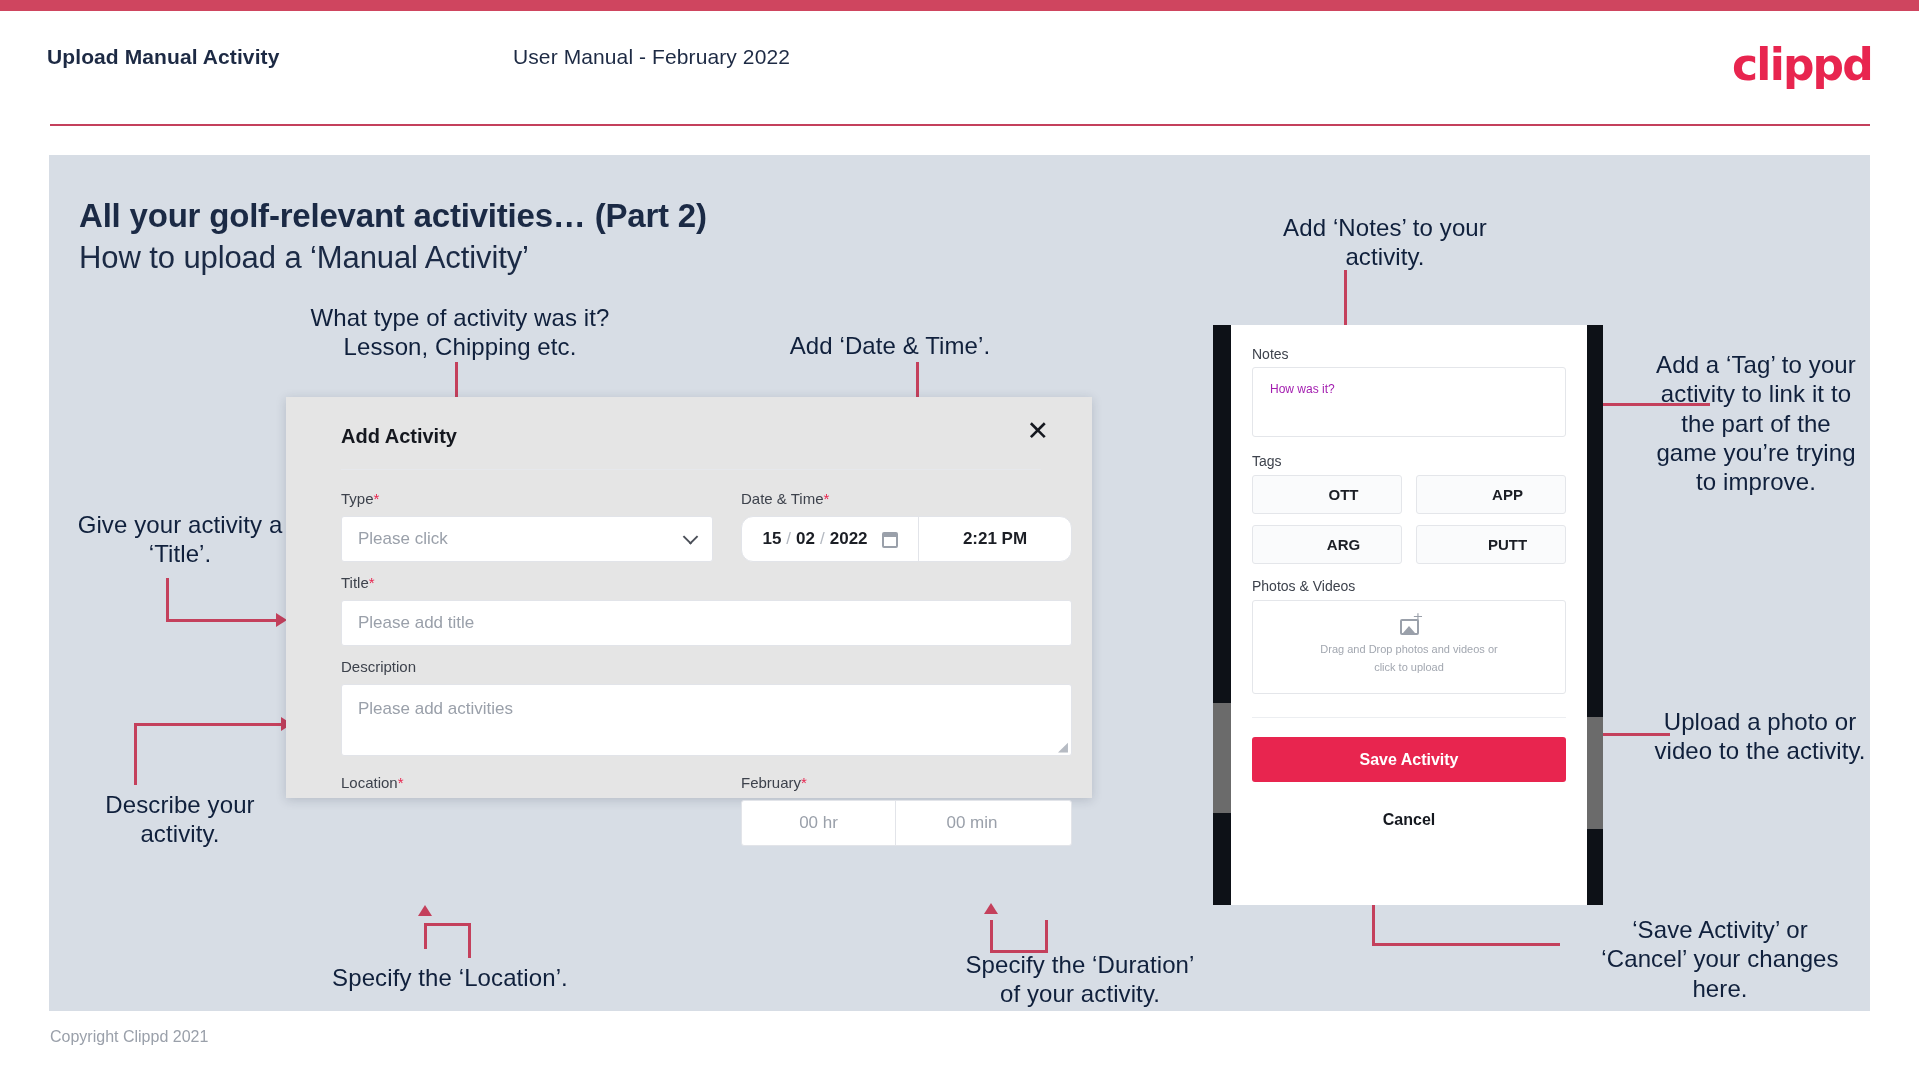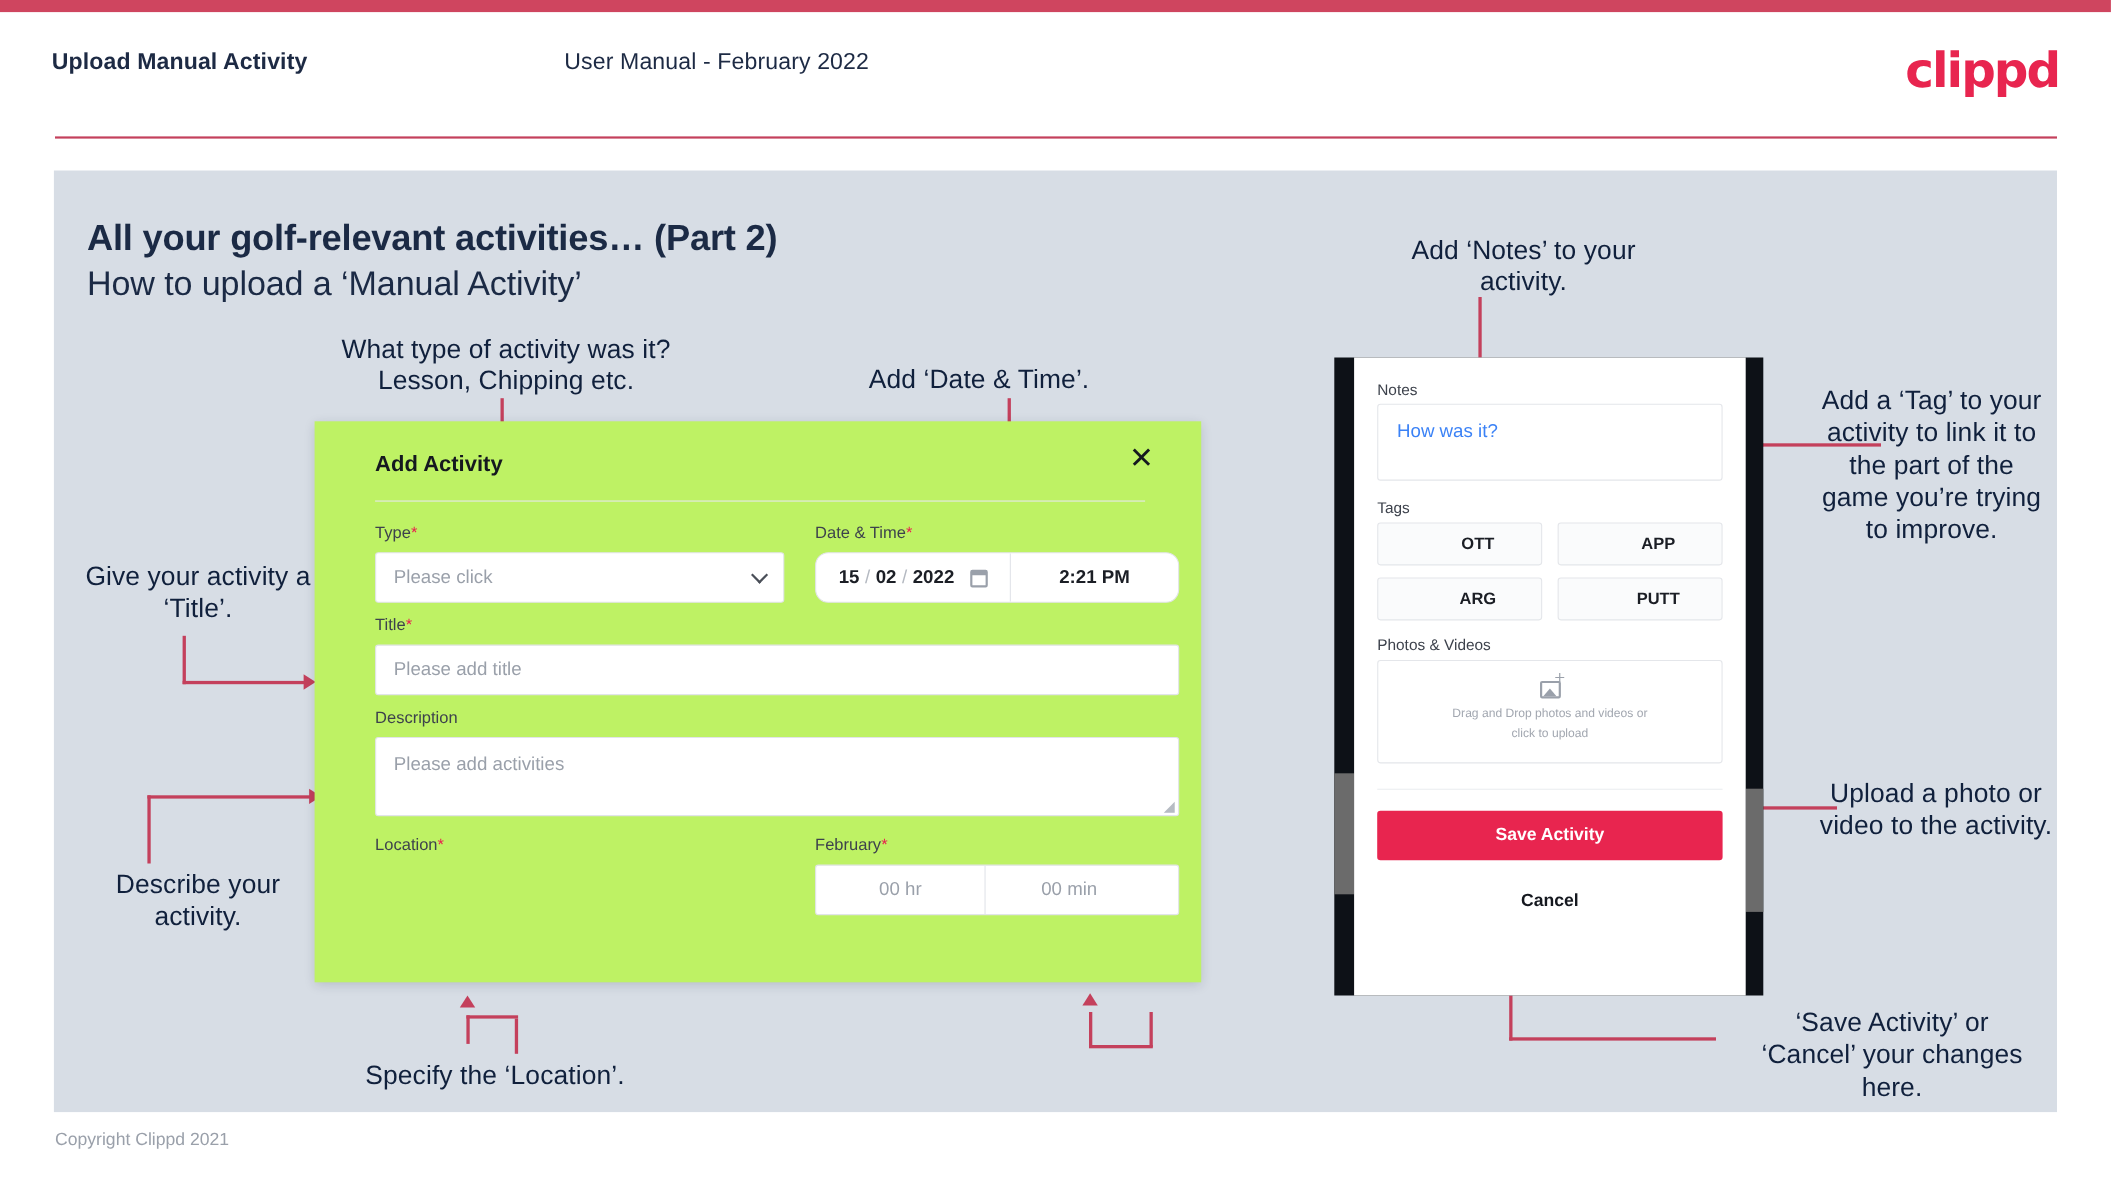--- a/index.html
+++ b/index.html
@@ -64,22 +64,22 @@
   .lnh { height: 3px; }
   .lnv { width: 3px; }
   .arw { position: absolute; width: 0; height: 0; }
   .arw-r { border-left: 11px solid #c4405c; border-top: 7px solid transparent; border-bottom: 7px solid transparent; }
   .arw-l { border-right: 11px solid #c4405c; border-top: 7px solid transparent; border-bottom: 7px solid transparent; }
   .arw-d { border-top: 11px solid #c4405c; border-left: 7px solid transparent; border-right: 7px solid transparent; }
   .arw-u { border-bottom: 11px solid #c4405c; border-left: 7px solid transparent; border-right: 7px solid transparent; }
 
   
   .dialog {
-    position: absolute; left: 286px; top: 383px; width: 806px; height: 510px;
-    background: #bef264; box-shadow: 0 2px 10px rgba(30,40,60,.18);
+    position: absolute; left: 286px; top: 397px; width: 806px; height: 401px;
+    background: #e5e5e5; box-shadow: 0 2px 10px rgba(30,40,60,.18);
   }
   .dlg-title {
     position: absolute; left: 55px; top: 28px;
     font-size: 20px; font-weight: 700; color: #15181f;
   }
   .dlg-close {
     position: absolute; right: 43px; top: 20px;
     font-size: 27px; color: #15181f; line-height: 1;
     font-family: "DejaVu Sans", sans-serif; cursor: pointer;
   }
@@ -164,21 +164,21 @@
   .btn-side {
     position: absolute; background: #6b6b6b;
   }
   .ph-label { position: absolute; font-size: 14px; color: #3d424c; }
   .ph-box {
     position: absolute; border: 1px solid #e4e6ea; background: #fff;
     border-radius: 3px;
   }
   .ph-notes-ph {
     position: absolute; left: 17px; top: 14px;
-    font-size: 17px; color: #3b82f6;
+    font-size: 12px; color: #a21caf;
   }
   .tag {
     position: absolute; border: 1px solid #e4e6ea; background: #fafbfc;
     border-radius: 3px; display: flex; align-items: center; justify-content: center;
     font-size: 15px; font-weight: 700; color: #1b1e25; padding-left: 33px;
   }
   .drop {
     position: absolute; border: 1px solid #e4e6ea; background: #fff;
     border-radius: 3px; display: flex; flex-direction: column;
     align-items: center; justify-content: center; gap: 7px;
@@ -257,20 +257,21 @@
   <div class="ln lnv" style="left:134px; top:723px; height:62px;"></div>
   <div class="ln lnh" style="left:134px; top:723px; width:152px;"></div>
   <div class="arw arw-r" style="left:281px; top:717px;"></div>
 
   <div class="anno c" style="left:300px; top:963px; width:300px;">Specify the ‘Location’.</div>
   <div class="ln lnv" style="left:468px; top:926px; height:32px;"></div>
   <div class="ln lnh" style="left:424px; top:923px; width:47px;"></div>
   <div class="ln lnv" style="left:424px; top:923px; height:26px;"></div>
   <div class="arw arw-u" style="left:418px; top:905px;"></div>
 
+  <div class="anno c" style="left:930px; top:950px; width:300px;">Specify the ‘Duration’<br>of your activity.</div>
   <div class="ln lnh" style="left:990px; top:950px; width:58px;"></div>
   <div class="ln lnv" style="left:1045px; top:920px; height:32px;"></div>
   <div class="ln lnv" style="left:990px; top:920px; height:32px;"></div>
   <div class="arw arw-u" style="left:984px; top:903px;"></div>
 
   <div class="anno c" style="left:1245px; top:213px; width:280px;">Add ‘Notes’ to your<br>activity.</div>
   <div class="ln lnv" style="left:1344px; top:270px; height:60px;"></div>
   <div class="ln lnh" style="left:1344px; top:327px; width:67px;"></div>
   <div class="ln lnv" style="left:1408px; top:327px; height:30px;"></div>
   <div class="arw arw-d" style="left:1402px; top:352px;"></div>

